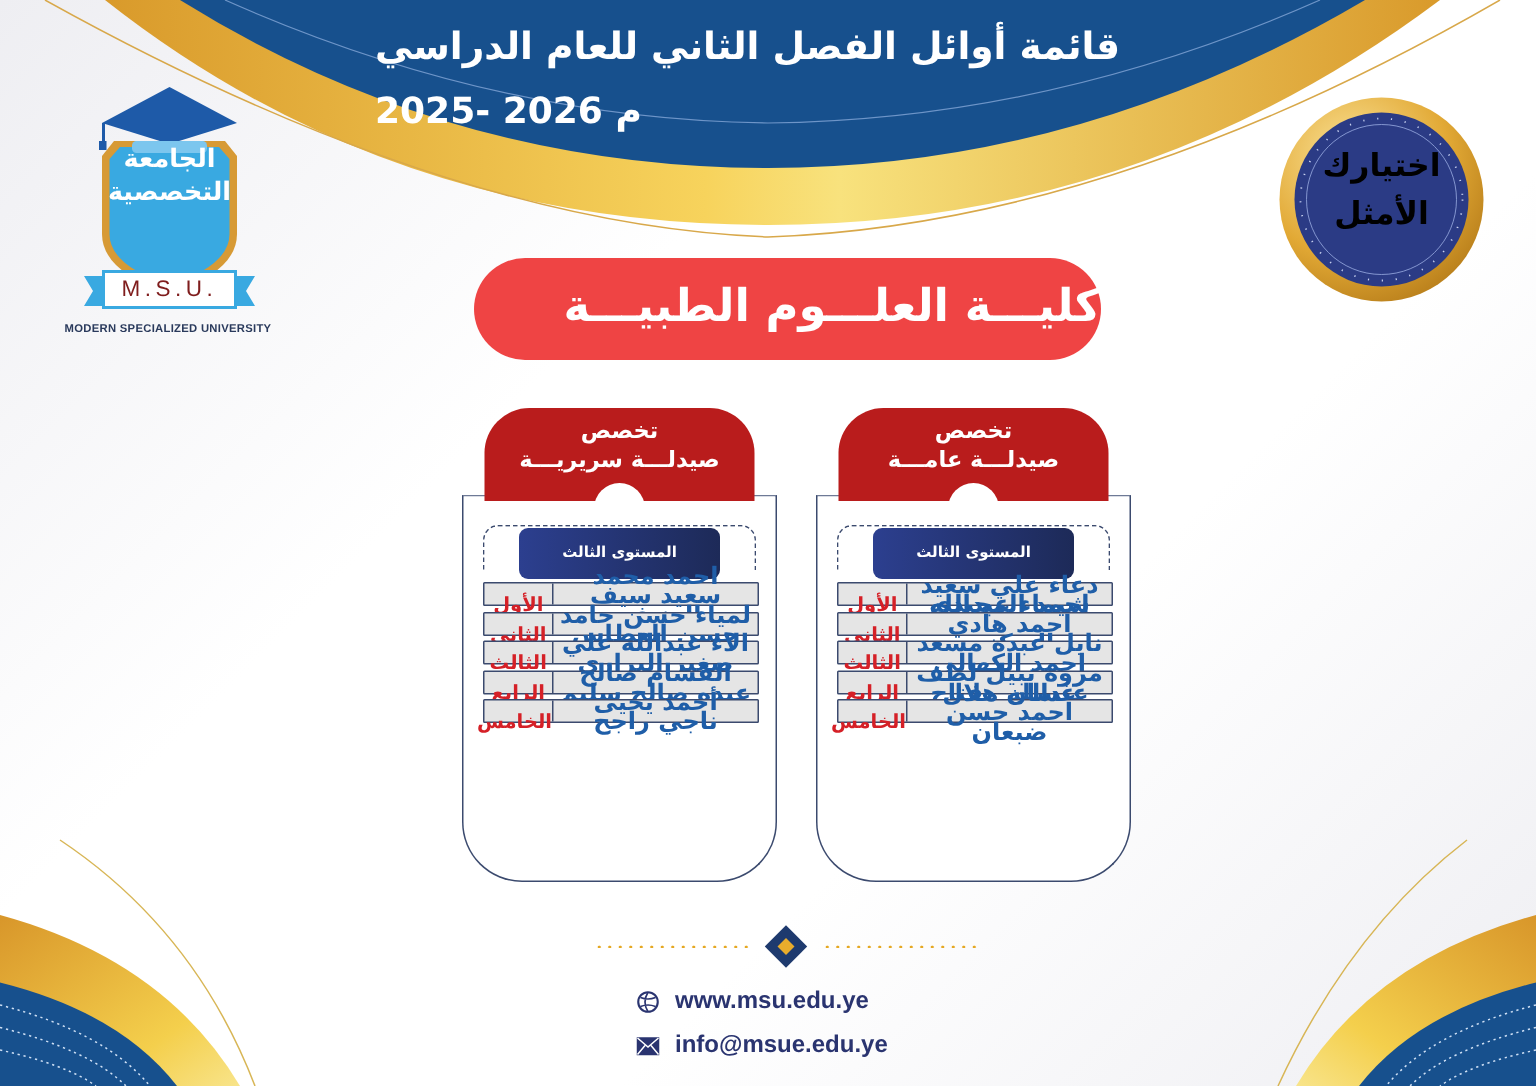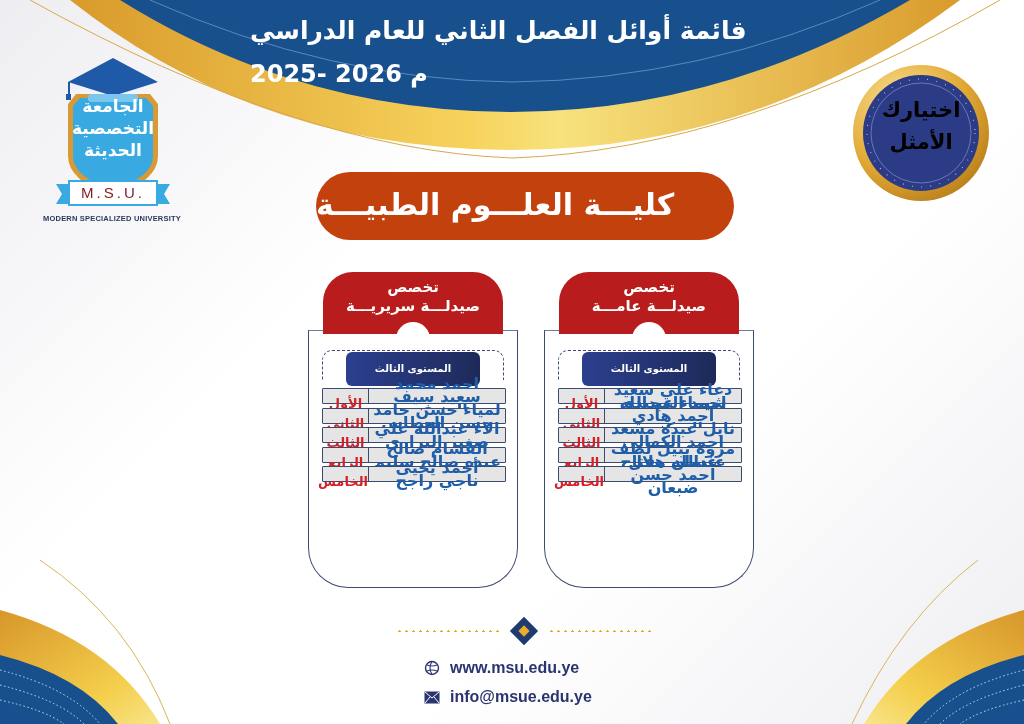--- a/index.html
+++ b/index.html
@@ -24,22 +24,22 @@
   .logo-msu { position: absolute; left: 31px; top: 127px; width: 88px; height: 20px; color: #7f1d1d; font-size: 15px; text-align: center; line-height: 20px; letter-spacing: 3px; font-family: "Liberation Sans", sans-serif; }
   .logo-en { position: absolute; left: -6px; top: 158px; width: 160px; text-align: center; font-size: 7.5px; font-weight: bold; color: #2a3a5c; font-family: "Liberation Sans", sans-serif; letter-spacing: 0.2px; }
 
   
   .badge { position: absolute; left: 852px; top: 64px; width: 138px; height: 138px; }
   .badge-text { position: absolute; left: 0; width: 138px; text-align: center; color: #000000; font-weight: bold; font-size: 21px; direction: rtl; }
 
   
   .college {
     position: absolute; left: 316px; top: 172px; width: 418px; height: 68px;
-    background: #c2410c; border-radius: 34px; color: #fff; font-weight: bold;
-    font-size: 30px; text-align: left; line-height: 66px; direction: rtl;
+    background: #ef4444; border-radius: 34px; color: #fff; font-weight: bold;
+    font-size: 30px; text-align: right; line-height: 66px; direction: rtl;
   }
 
   
   .col { position: absolute; top: 272px; width: 210px; height: 320px; }
   .col-head {
     position: absolute; left: 15px; top: 0; width: 180px; height: 62px;
     background: #b91c1c; border-radius: 30px 30px 0 0; color: #fff; font-weight: bold;
     text-align: center; direction: rtl;
   }
   .col-head .l1 { font-size: 15px; line-height: 18px; padding-top: 6px; }
@@ -133,21 +133,20 @@
     <rect x="28" y="38" width="5" height="6" fill="#1e5aa8"></rect>
     <path d="M38 38 L112 38 L120 48 L120 100 Q 120 125 75 140 Q 30 125 30 100 L30 48 Z" fill="#d79a35"></path>
     <path d="M42 42 L108 42 L115 50 L115 100 Q 115 121 75 134 Q 35 121 35 100 L35 50 Z" fill="#39a9e1"></path>
     <rect x="50" y="38" width="50" height="8" rx="3" fill="#7cc6ee"></rect>
     <polygon points="18,128 36,128 36,148 18,148 24,138" fill="#39a9e1"></polygon>
     <polygon points="132,128 114,128 114,148 132,148 126,138" fill="#39a9e1"></polygon>
     <rect x="31" y="125" width="88" height="24" fill="#fff" stroke="#39a9e1" stroke-width="2"></rect>
   </svg>
   <div class="logo-text" style="top:40px">الجامعة</div>
   <div class="logo-text" style="top:62px">التخصصية</div>
-  <div class="logo-text" style="top:84px">الحديثة</div>
   <div class="logo-msu">M.S.U.</div>
   <div class="logo-en">MODERN SPECIALIZED UNIVERSITY</div>
 </div>
 
 <div class="badge">
   <svg width="138" height="138" viewBox="0 0 138 138">
     <defs>
       <radialGradient id="ringG" cx="0.35" cy="0.3" r="0.8">
         <stop offset="0" stop-color="#fbe49a"></stop>
         <stop offset="0.6" stop-color="#e2a935"></stop>

